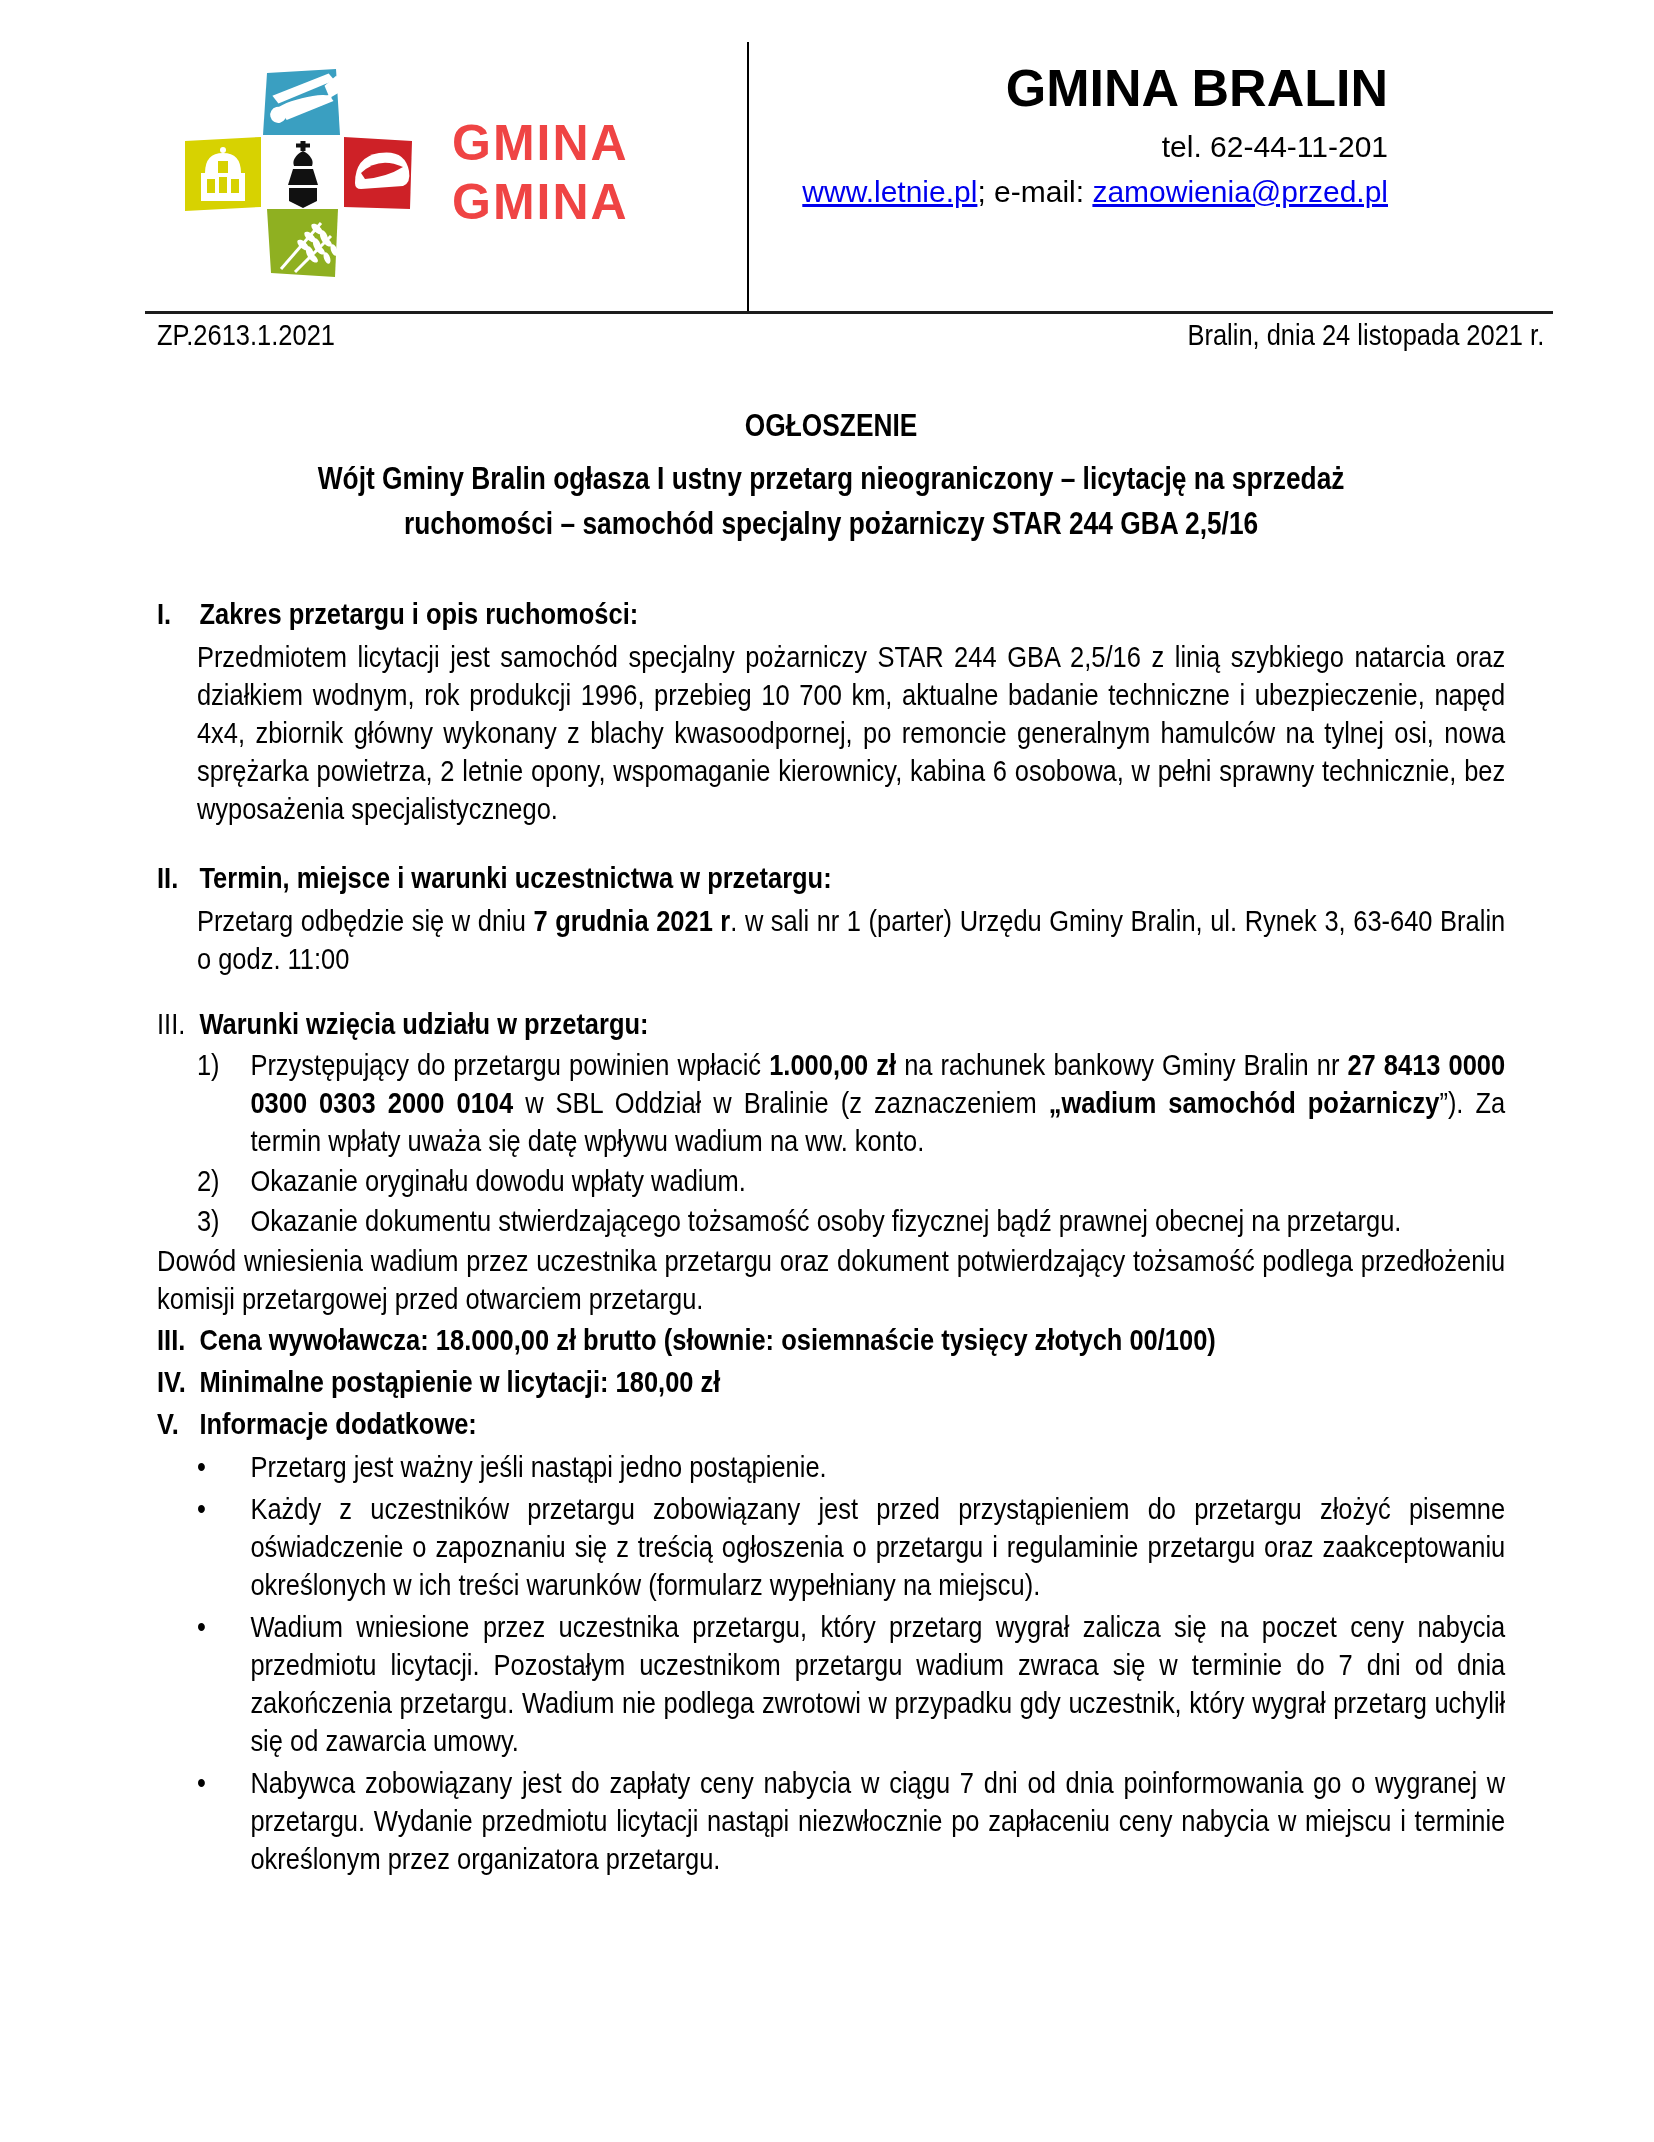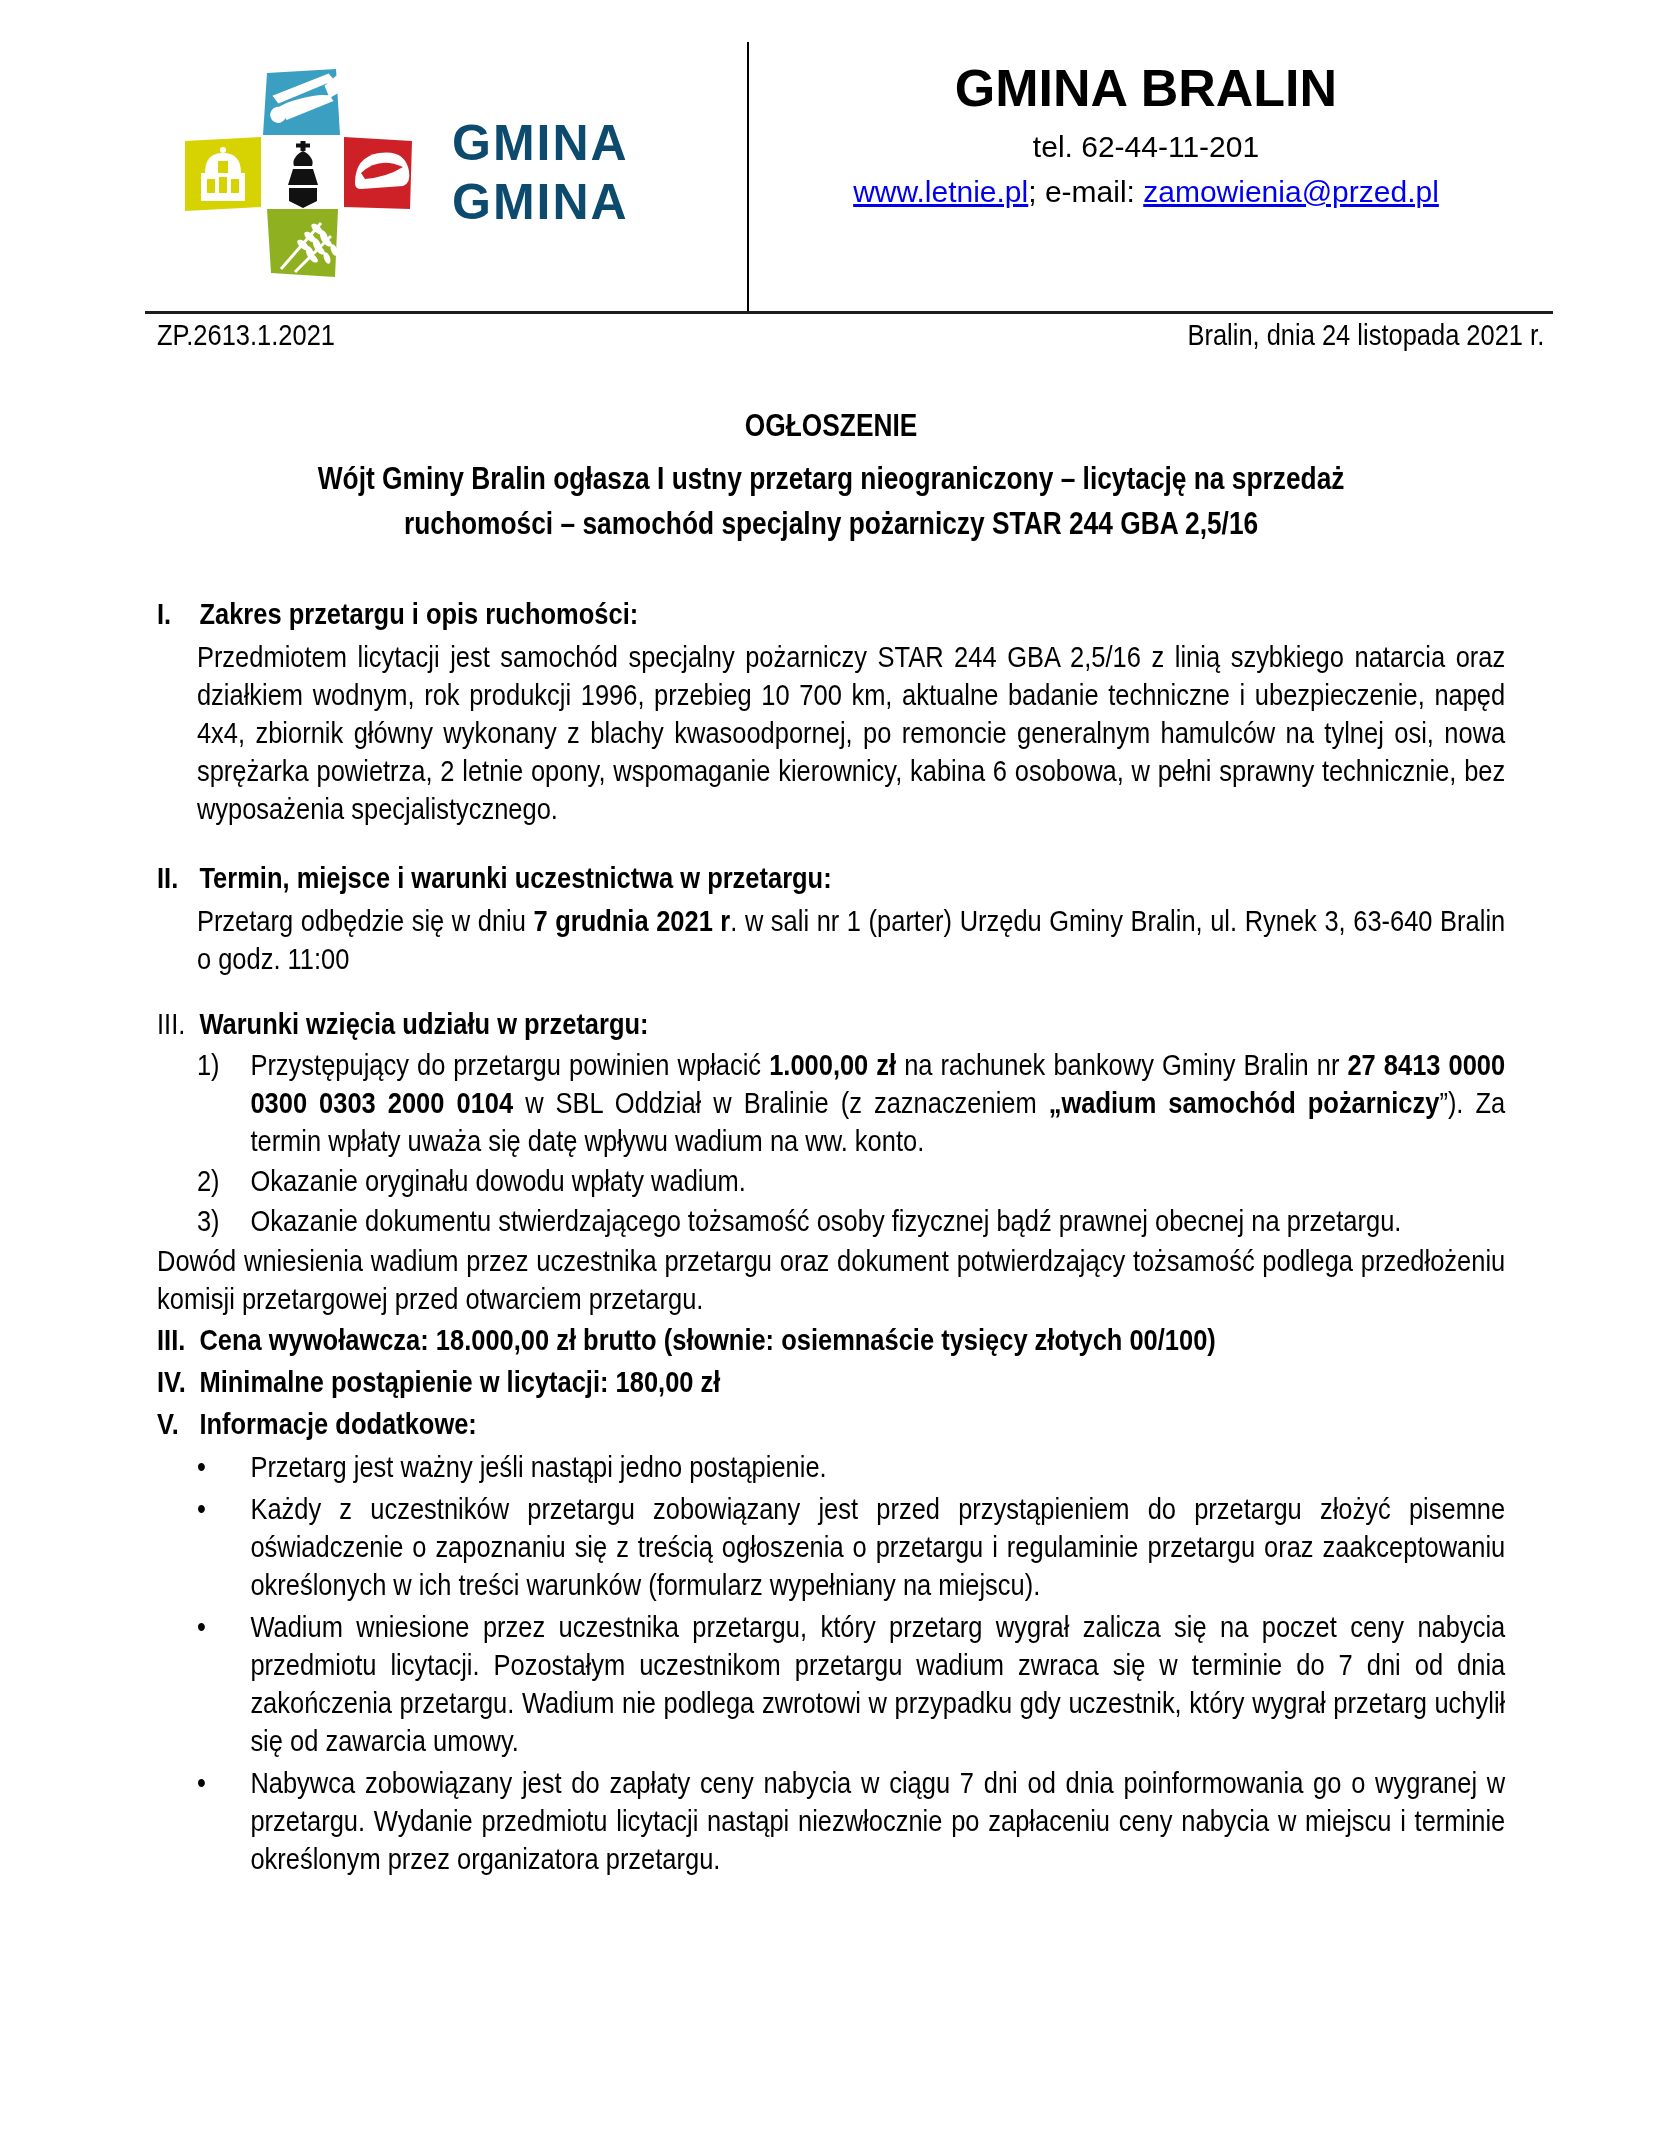--- a/index.html
+++ b/index.html
@@ -5,25 +5,25 @@
   html,body { margin:0; padding:0; background:#e8e8e8; }
   .page {
     position:relative; width:1654px; height:2142px; background:#ffffff;
     margin:0 auto; overflow:hidden; color:#000;
     font-family:"Liberation Sans","DejaVu Sans",sans-serif;
   }
   
   .logo-mark { position:absolute; left:183px; top:60px; width:232px; height:222px; }
   .logo-word {
     position:absolute; left:452px; top:114px;
-    font-size:50px; line-height:59px; font-weight:700; letter-spacing:2px; color:#0c4a6e;
+    font-size:50px; line-height:59px; font-weight:700; letter-spacing:2px; color:#ef4444;
   }
   .vline { position:absolute; left:747px; top:42px; width:2px; height:271px; background:#000; }
   .hrule { position:absolute; left:145px; top:311px; width:1408px; height:3px; background:#1d1d1d; }
-  .hdr-right { position:absolute; left:816px; top:58px; width:660px; text-align:center; }
+  .hdr-right { position:absolute; left:728px; top:58px; width:660px; text-align:right; }
   .org  { font-size:52px; font-weight:700; line-height:60px; margin-bottom:12px; letter-spacing:0px; }
   .addr { font-size:35px; line-height:40px; margin-bottom:5px; }
   .tel  { font-size:30px; line-height:34px; margin-bottom:10px; }
   .linkline { font-size:30px; line-height:36px; }
   .linkline a { color:#0000EE; text-decoration:underline; cursor:pointer; }
   
   .content {
     position:absolute; left:157px; top:316px; width:1588px;
     transform:scaleX(0.849); transform-origin:0 0;
     font-size:30px; line-height:38px;

